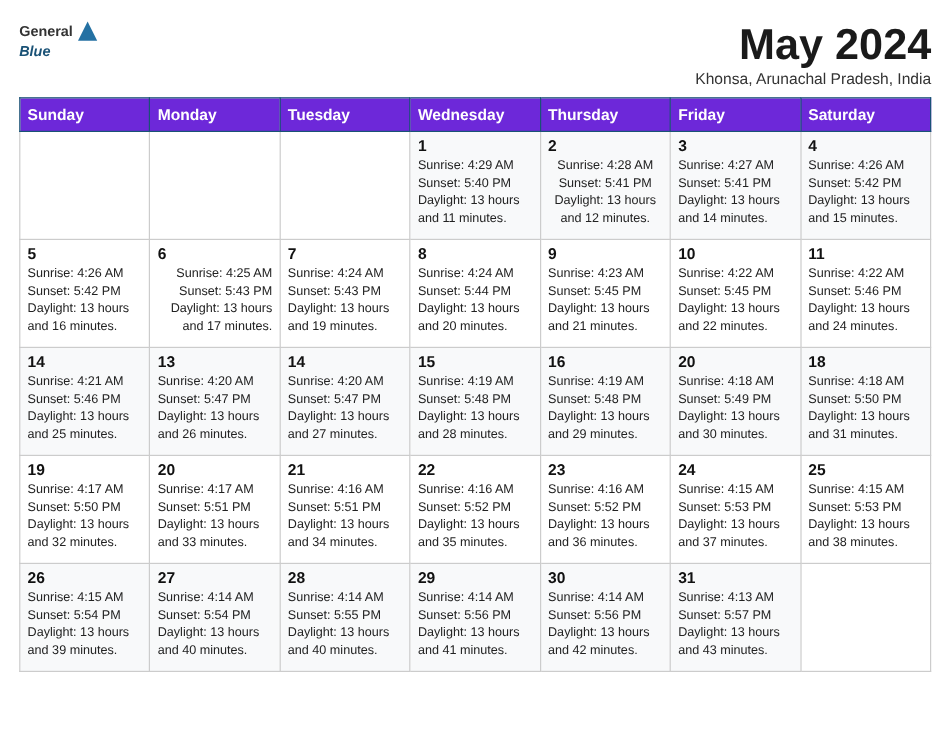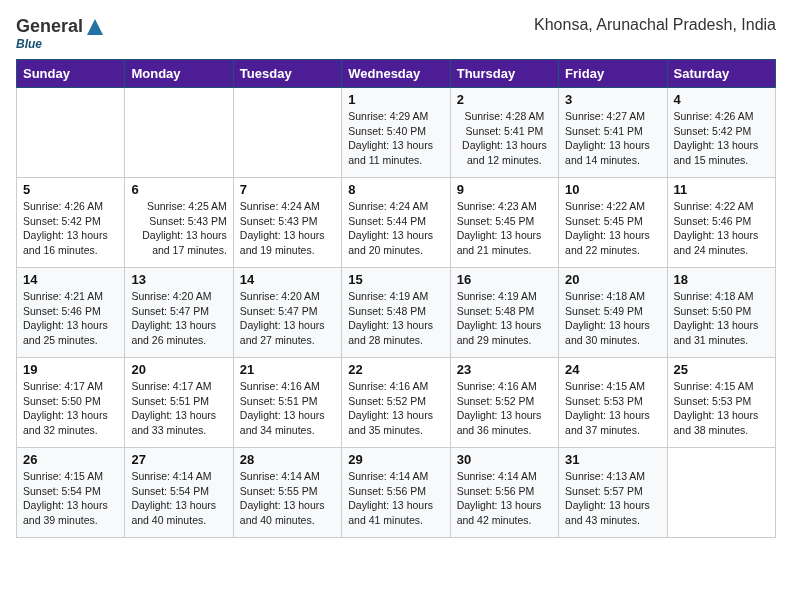--- a/index.html
+++ b/index.html
@@ -19,21 +19,21 @@
     .logo {
       display: flex;
       flex-direction: column;
       align-items: flex-start;
     }
     .logo-text {
       display: flex;
       align-items: center;
     }
     .logo-general {
-      font-size: 18px;
+      font-size: 12px;
       font-weight: bold;
       color: #333;
     }
     .logo-blue {
       font-size: 12px;
       font-weight: bold;
       color: #1a5276;
       font-style: italic;
     }
     .logo-icon {
@@ -43,30 +43,30 @@
     }
     .title-block {
       text-align: right;
     }
     .month-title {
       font-size: 36px;
       font-weight: bold;
       color: #1a1a1a;
     }
     .location {
-      font-size: 16px;
+      font-size: 13px;
       color: #333;
     }
     table {
       width: 100%;
       border-collapse: collapse;
       table-layout: fixed;
     }
     thead tr th {
-      background-color: #4c1d95;
+      background-color: #6d28d9;
       color: #fff;
       text-align: left;
       padding: 6px 6px;
       font-size: 13px;
       font-weight: bold;
       border: 1px solid #1a5276;
     }
     tbody tr td {
       border: 1px solid #ccc;
       vertical-align: top;
@@ -101,20 +101,21 @@
   <div class="logo">
     <div class="logo-text">
       <span class="logo-general">General</span>
       <svg class="logo-icon" viewBox="0 0 20 20">
         <polygon points="10,2 18,18 2,18" fill="#2471a3"></polygon>
       </svg>
     </div>
     <span class="logo-blue">Blue</span>
   </div>
   <div class="title-block">
+    <div class="month-title">May 2024</div>
     <div class="location">Khonsa, Arunachal Pradesh, India</div>
   </div>
 </div>
 
 <table>
   <thead>
     <tr id="header-row">
     <th>Sunday</th>
         <th>Monday</th>
         <th>Tuesday</th>

